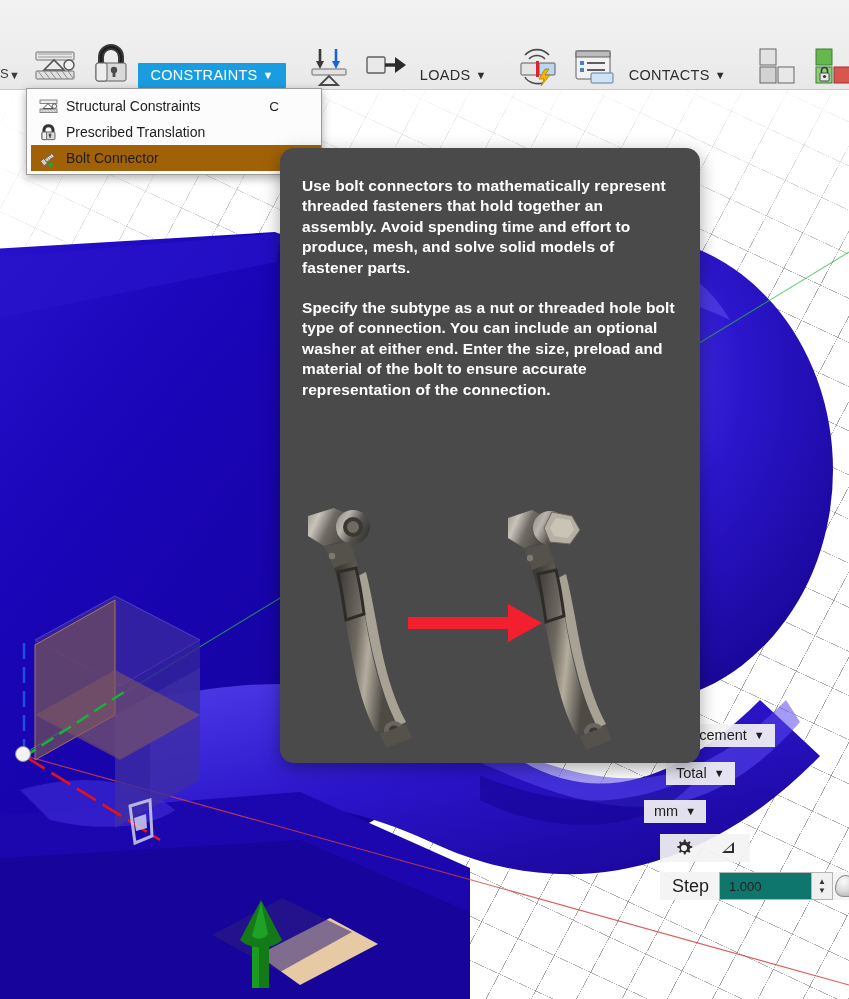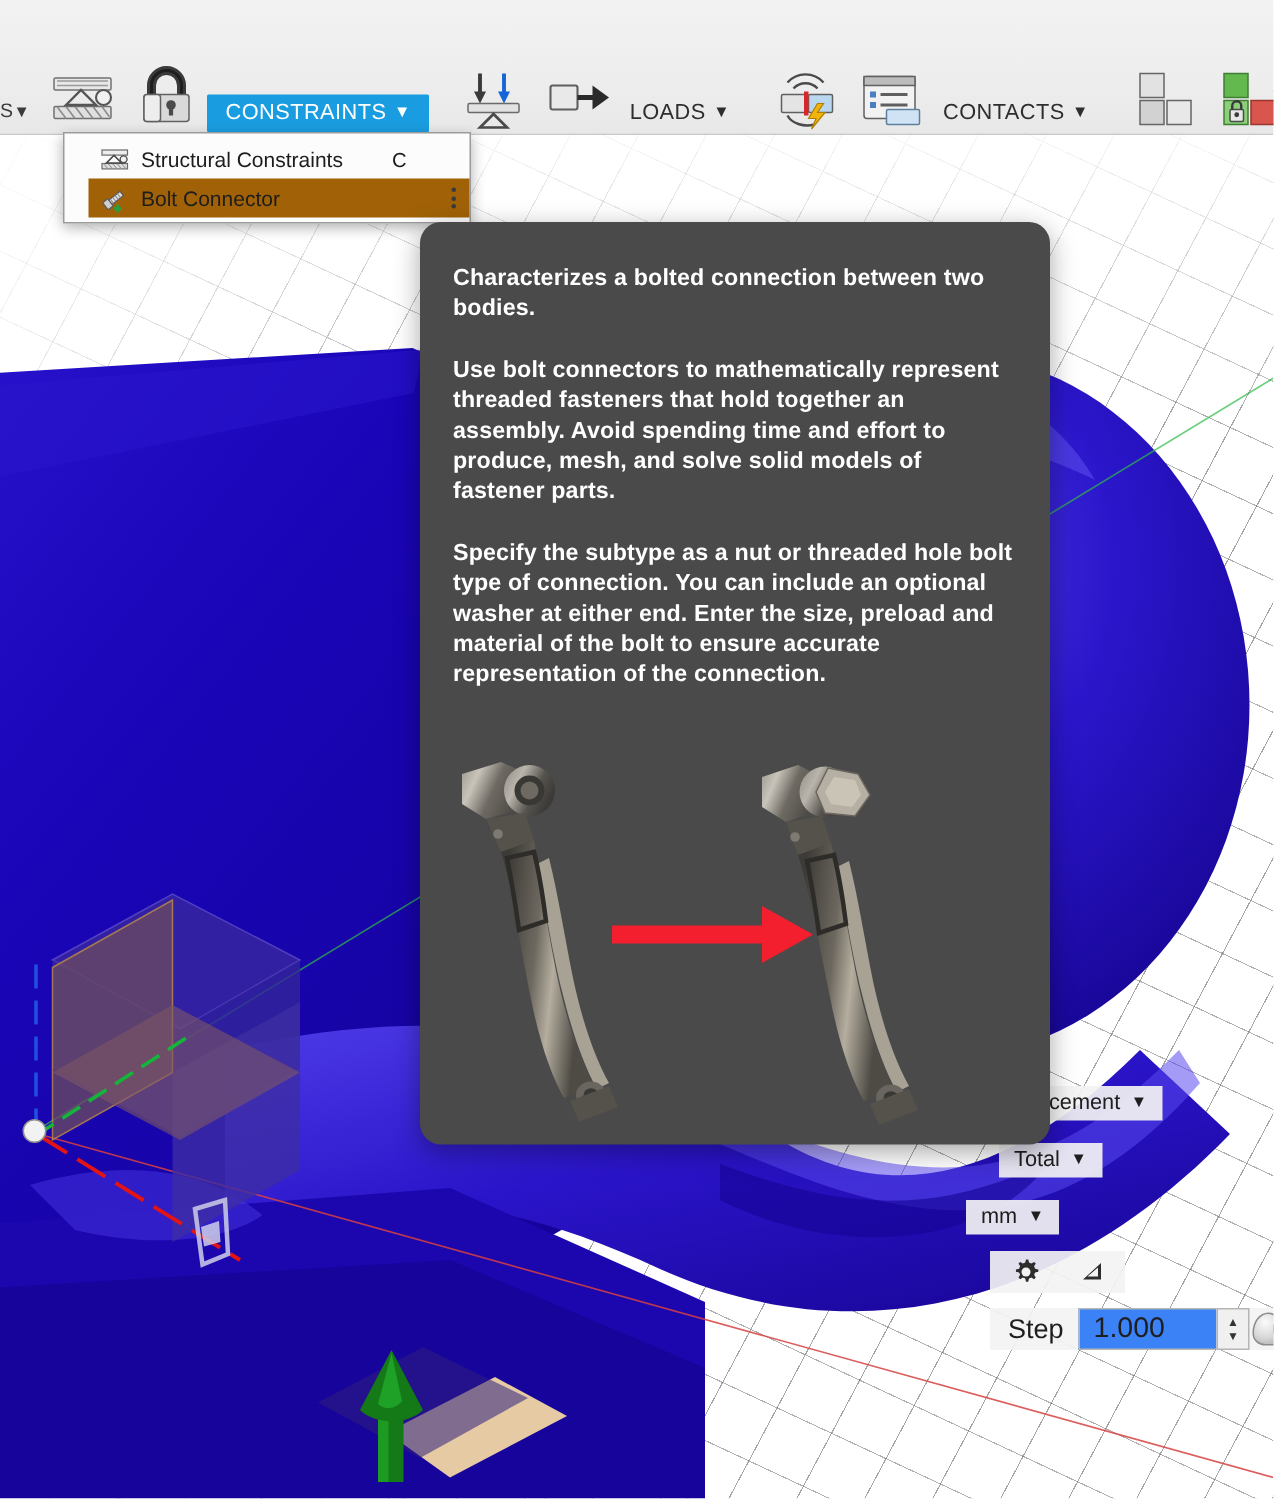--- a/index.html
+++ b/index.html
@@ -60,26 +60,25 @@
   }
   .rb-label.active {
     background:#1a9de0; color:#ffffff; padding: 4px 12px 5px 12px;
     margin-bottom: 1px; border-radius: 1px;
   }
   .caret { font-size: 11px; line-height:1; }
   .ico { width: 46px; height: 46px; display:block; }
 
   
   .menu {
-    position:absolute; left:26px; top:88px; width:272px;
+    position:absolute; left:26px; top:88px; width:296px;
     background:#fcfcfc; border:1px solid #9b9b9b;
     box-shadow: 0 3px 9px rgba(0,0,0,0.32);
-    padding: 4px 0 3px 16px;
+    padding: 4px 0 3px 4px;
     z-index: 40;
-    margin-left: 16px;
   }
   .menu-item {
     height: 26px; display:flex; align-items:center; gap:8px;
     padding: 0 8px 0 8px; font-size: 14px; color:#1d1d1d;
     position: relative;
   }
   .menu-item.hi { background:#a16207; }
   .mi-icon { width:19px; height:19px; flex:0 0 19px; display:block; }
   .mi-label { flex:1; white-space:nowrap; }
   .mi-key { font-size:13.5px; color:#1d1d1d; padding-right:34px; }
@@ -106,22 +105,22 @@
     display:flex; align-items:center; gap:7px;
     padding: 3px 10px 4px 10px; font-size:14.5px; white-space:nowrap;
   }
   #ctl-result { left:678px; top:724px; }
   #ctl-total  { left:666px; top:762px; }
   #ctl-unit   { left:644px; top:800px;align-items:center; }
   #ctl-tools  { left:660px; top:834px; padding: 4px 14px; display:flex; align-items:center; gap:26px; }
   #ctl-step   { left:660px; top:872px; display:flex; align-items:stretch; height:28px; }
   .step-lbl { display:flex; align-items:center; padding: 0 10px 0 12px; font-size:18px; }
   .step-val {
-    width:92px; background:#3b82f6; border:1px solid #b5b5b5; border-right:none;
-    display:flex; align-items:center; padding-left:9px; font-size:19px;
+    width:92px; background:#0f766e; border:1px solid #b5b5b5; border-right:none;
+    display:flex; align-items:center; padding-left:9px; font-size:13px;
   }
   .spin { width:22px; background:#f0f0f0; border:1px solid #b5b5b5;
           display:flex; flex-direction:column; align-items:center; justify-content:center; gap:2px; }
   .spin span { font-size:8px; line-height:7px; color:#333; }
   .slider { width:62px; display:flex; align-items:center; padding-left:4px; }
   .slider-track { position:relative; width:58px; height:6px; background:#6d6d6d; border-radius:3px; }
   .slider-knob {
     position:absolute; left:-2px; top:-8px; width:21px; height:22px;
     background: radial-gradient(circle at 40% 28%, #fbfbfb 0%, #d8d8d8 55%, #a8a8a8 100%);
     border:1px solid #8d8d8d; border-radius: 11px 11px 9px 9px / 14px 14px 8px 8px;
@@ -427,20 +426,30 @@
             <line x1="11" y1="12" x2="14" y2="15.6"></line>
           <line x1="14" y1="12" x2="17" y2="15.6"></line>
         </g>
         <polygon points="4,11.6 9,6.6 14,11.6" fill="none" stroke="#4a4a4a" stroke-width="1"></polygon>
         <circle cx="15.4" cy="9.2" r="2.3" fill="#f2f2f2" stroke="#4a4a4a" stroke-width="0.9"></circle>
       </svg>
       <span class="mi-label">Structural Constraints</span>
       <span class="mi-key">C</span>
     </div>
 
+    <div class="menu-item">
+      <svg class="mi-icon" viewBox="0 0 19 19">
+        <path d="M5,9 L5,6.4 a4.6,4.6 0 0 1 9,0 L14,9" fill="none" stroke="#333" stroke-width="3"></path>
+        <rect x="3" y="9" width="13" height="7.6" rx="1" fill="#d9d9d9" stroke="#5a5a5a" stroke-width="0.9"></rect>
+        <rect x="3" y="9" width="4.6" height="7.6" rx="1" fill="#efefef" stroke="#5a5a5a" stroke-width="0.9"></rect>
+        <circle cx="11" cy="12" r="1.4" fill="#4a4a4a"></circle>
+        <rect x="10.4" y="12" width="1.3" height="3" fill="#4a4a4a"></rect>
+      </svg>
+      <span class="mi-label">Prescribed Translation</span>
+    </div>
 
     <div class="menu-item hi">
       <svg class="mi-icon" viewBox="0 0 19 19">
         <g transform="rotate(-38 9.5 9.5)">
           <rect x="1.5" y="6.6" width="4.4" height="6" rx="0.6" fill="#cfcfcf" stroke="#5a5a5a" stroke-width="0.8"></rect>
           <rect x="5.8" y="7.8" width="9.5" height="3.6" fill="#e0e0e0" stroke="#5a5a5a" stroke-width="0.8"></rect>
           <g stroke="#8a8a8a" stroke-width="0.7">
             <line x1="7" y1="7.8" x2="7" y2="11.4"></line>
               <line x1="9" y1="7.8" x2="9" y2="11.4"></line>
             <line x1="11" y1="7.8" x2="11" y2="11.4"></line>
@@ -456,21 +465,20 @@
       <span class="mi-dots">
           <i></i>
           <i></i>
           <i></i>
         </span>
     </div>
 
   </div>
 
   <div class="tooltip">
-    <div class="tt-p">Characterizes a bolted connection between two bodies.</div>
     <div class="tt-p">Use bolt connectors to mathematically represent threaded fasteners that hold together an assembly. Avoid spending time and effort to produce, mesh, and solve solid models of fastener parts.</div>
     <div class="tt-p">Specify the subtype as a nut or threaded hole bolt type of connection. You can include an optional washer at either end. Enter the size, preload and material of the bolt to ensure accurate representation of the connection.</div>
 
     <svg class="tt-img" viewBox="0 0 420 277">
       <defs>
         <linearGradient id="metal" x1="0" y1="0" x2="1" y2="0.4">
           <stop offset="0%" stop-color="#9a958c"></stop>
           <stop offset="28%" stop-color="#c9c4ba"></stop>
           <stop offset="58%" stop-color="#6e6a63"></stop>
           <stop offset="100%" stop-color="#4a4743"></stop>

